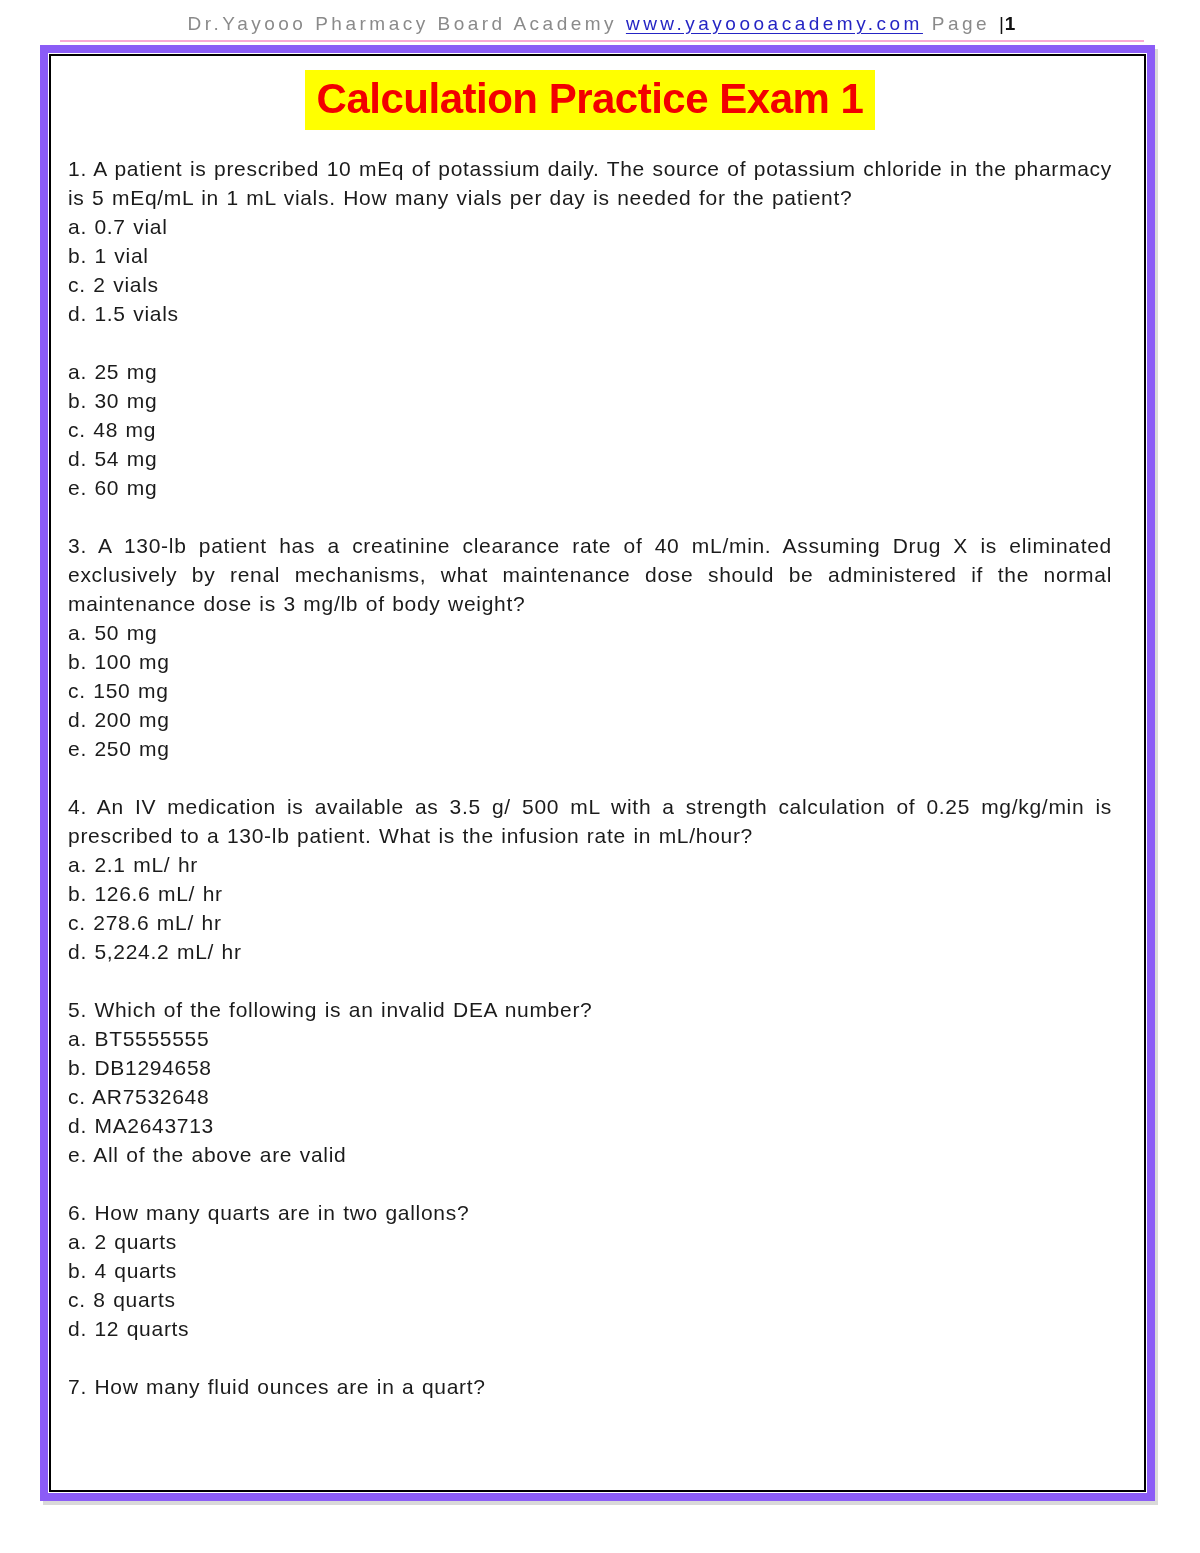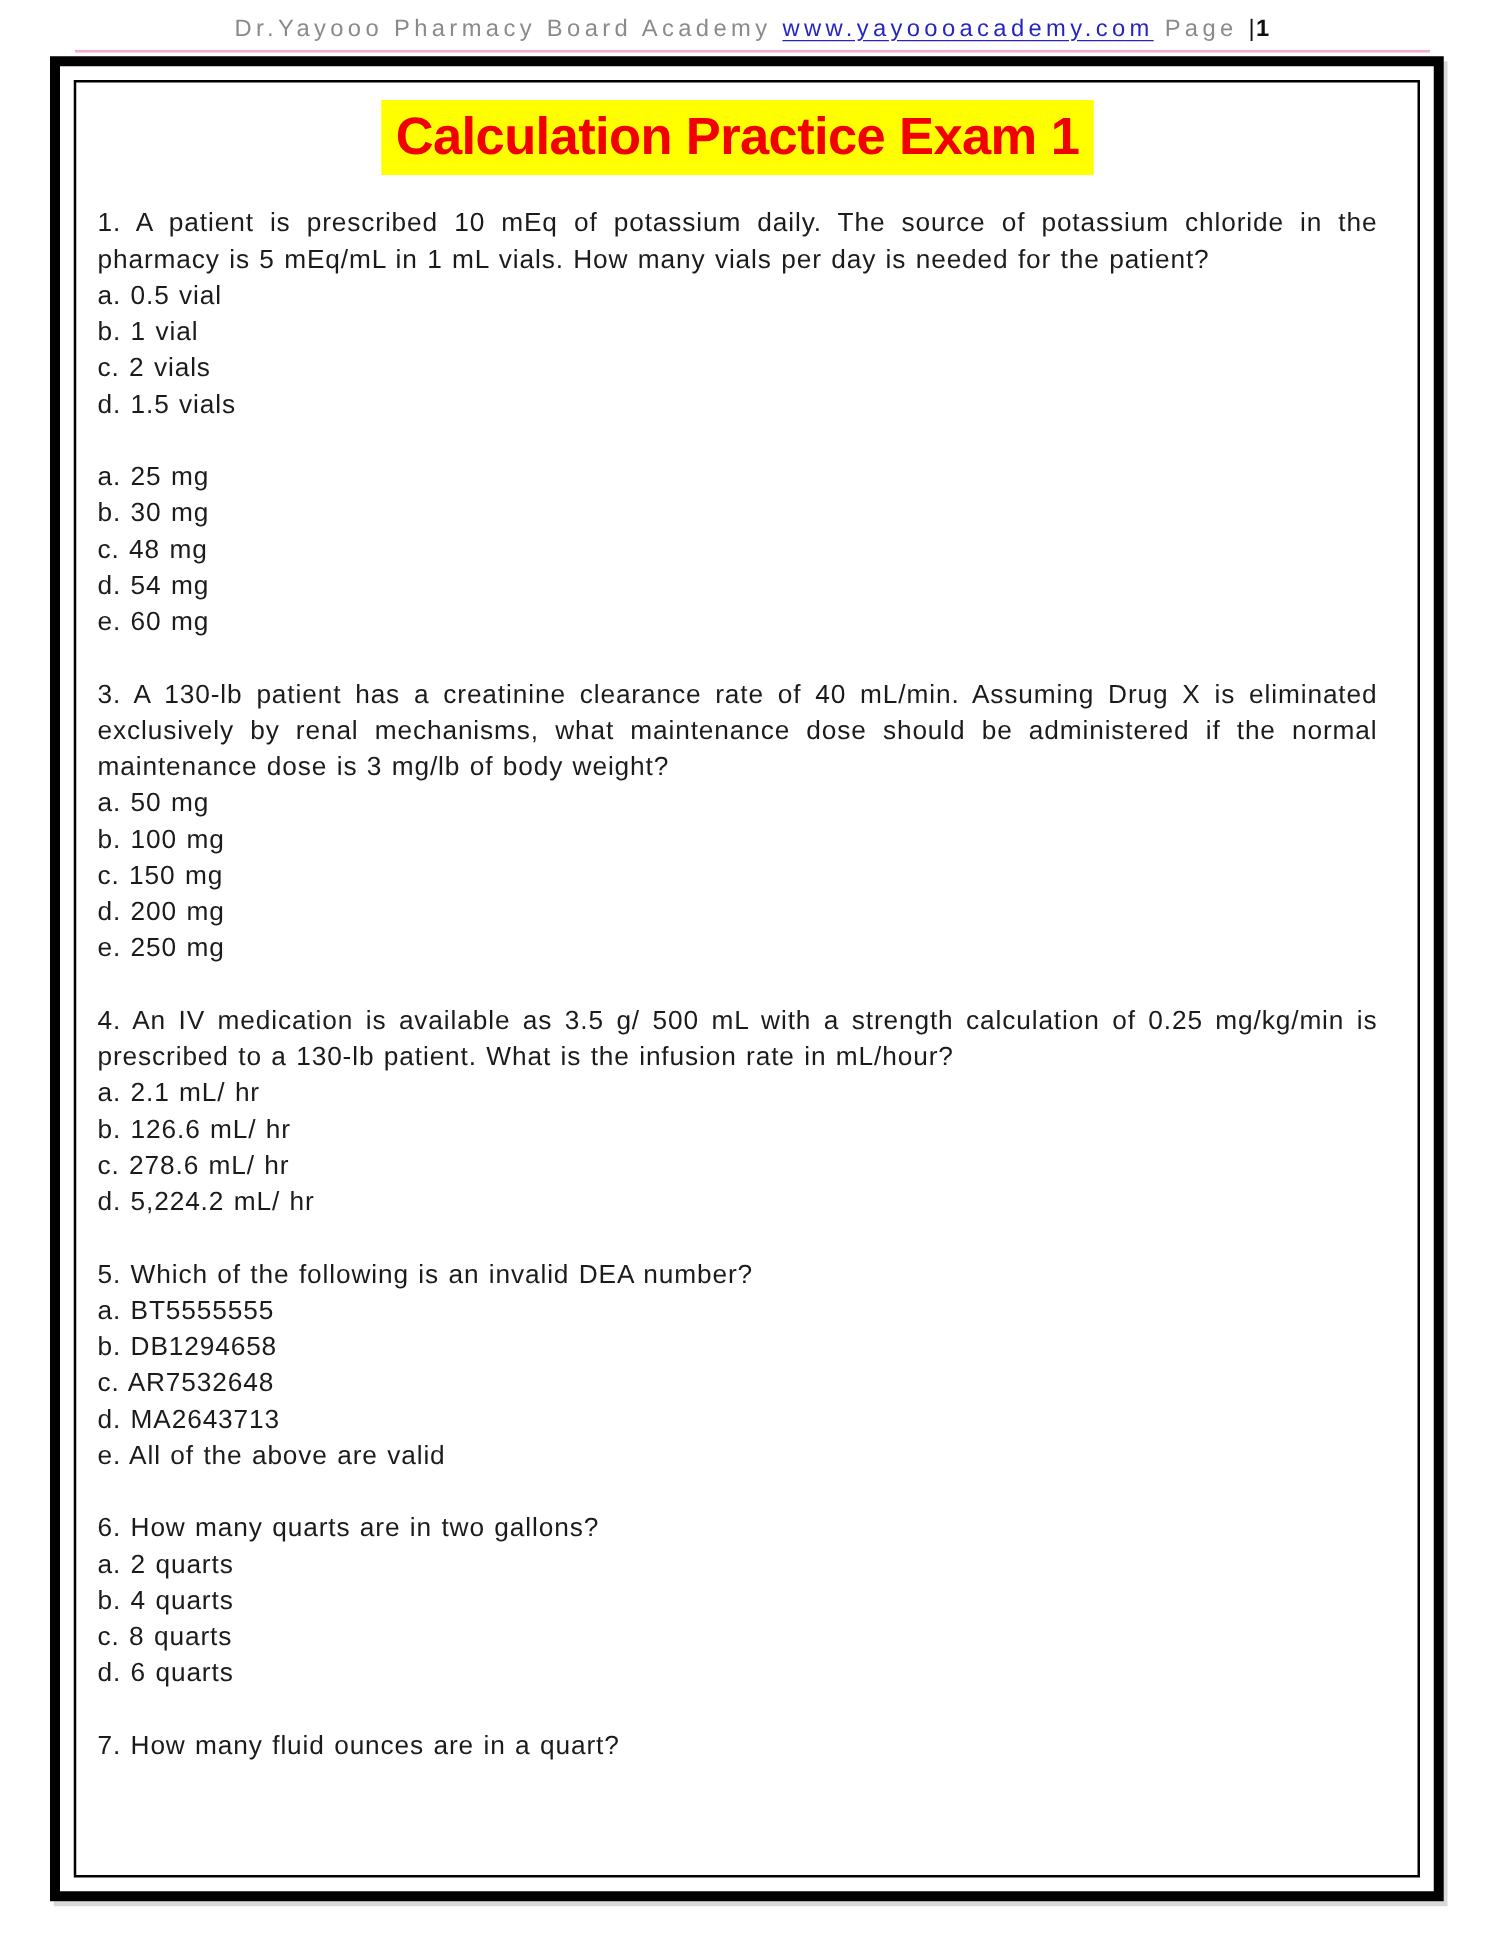--- a/index.html
+++ b/index.html
@@ -33,22 +33,22 @@
   .page-header a{
     color:var(--link_blue);
     text-decoration:underline;
     text-underline-offset:3px;
   }
   .page-header .pipe{color:#111;letter-spacing:1px;}
   .page-header .pagenum{color:#111;font-weight:bold;letter-spacing:1px;}
   
   .exam-box{
     margin:3px 45px 0 40px;
-    border:8px solid #000000;
-    padding:11px;
+    border:8px solid #8b5cf6;
+    padding:1px;
     box-shadow:3px 4px 0 rgba(0,0,0,0.15);
     background:#fff;
   }
   .exam-box-inner{
     border:2px solid #000;
     height:1438px;
     padding:8px 32px 20px 17px;
     overflow:hidden;
   }
   
@@ -94,21 +94,21 @@
     <div class="exam-box-inner">
 
       <div class="title-wrap">
         <span class="title-highlight">Calculation Practice Exam 1</span>
       </div>
 
       <div class="questions" id="questions">
   <div class="question">
     <div class="q-text">1. A patient is prescribed 10 mEq of potassium daily. The source of potassium chloride in the pharmacy is 5 mEq/mL in 1 mL vials. How many vials per day is needed for the patient?</div>
     <div class="q-options">
-              <div class="option">a. 0.5 vial</div>
+              <div class="option">a. 0.7 vial</div>
               <div class="option">b. 1 vial</div>
               <div class="option">c. 2 vials</div>
               <div class="option">d. 1.5 vials</div>
             </div>
   </div>
 
   <div class="question">
     <div class="q-options">
               <div class="option">a. 25 mg</div>
               <div class="option">b. 30 mg</div>
@@ -149,21 +149,21 @@
               <div class="option">e. All of the above are valid</div>
             </div>
   </div>
 
   <div class="question">
     <div class="q-text">6. How many quarts are in two gallons?</div>
     <div class="q-options">
               <div class="option">a. 2 quarts</div>
               <div class="option">b. 4 quarts</div>
               <div class="option">c. 8 quarts</div>
-              <div class="option">d. 6 quarts</div>
+              <div class="option">d. 12 quarts</div>
             </div>
   </div>
 
   <div class="question">
     <div class="q-text">7. How many fluid ounces are in a quart?</div>
     <div class="q-options"></div>
   </div>
 </div>
 
     </div>

